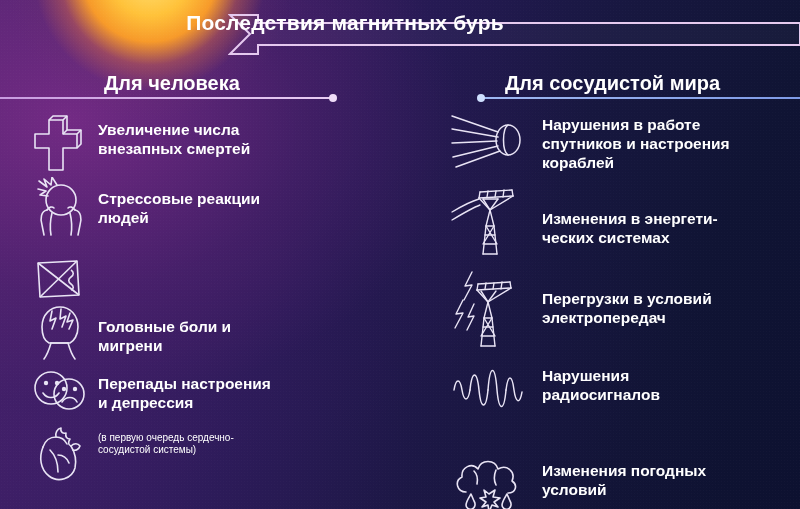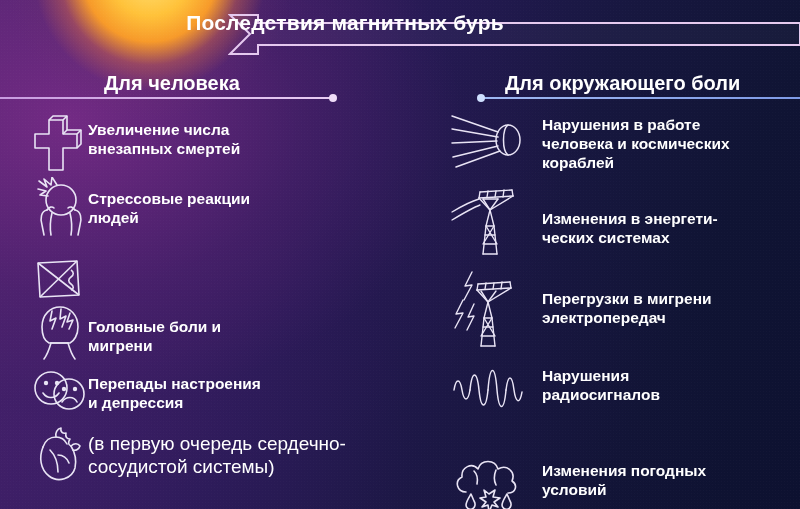--- a/index.html
+++ b/index.html
@@ -48,46 +48,46 @@
     position:absolute;top:-3px;width:8px;height:8px;border-radius:50%;
   }
   .rule.left .dot{right:-1px;background:#f0ddf8;}
   .rule.right .dot{left:-1px;background:#cfe0ff;}
 
   
   .item{position:absolute;display:flex;align-items:flex-start;}
   .ico{flex:0 0 auto;display:block;}
   .ico svg{display:block;}
   .txt{color:#ffffff;font-size:15.5px;font-weight:bold;line-height:1.22;}
-  .txt .sub{font-weight:normal;font-size:19px;display:block;}
+  .txt .sub{font-weight:normal;font-size:10px;display:block;}
 
   .col-left .item{left:30px;}
   .col-right .item{left:450px;}
 
-  .gap-l{margin-left:0;}
+  .gap-l{margin-left:10px;}
   .gap-r{margin-left:16px;}
 </style>
 </head>
 <body>
 
 <div id="poster">
 
   <div class="ribbon">
     <svg width="572" height="46" viewBox="0 0 572 46" fill="none">
       <path d="M2 4 L30 4 L30 12 L572 12 L572 34 L30 34 L30 43 L2 43 L22 23 Z" fill="rgba(255,255,255,0.03)" stroke="#e5c9ef" stroke-width="2" stroke-linejoin="miter"></path>
     </svg>
   </div>
   <div class="ribbon-title">Последствия магнитных бурь</div>
 
   <div class="col-head left">Для человека</div>
   <div class="rule left">
     <span class="dot"></span>
   </div>
 
-  <div class="col-head right">Для окружающего боли</div>
+  <div class="col-head right">Для сосудистой мира</div>
   <div class="rule right">
     <span class="dot"></span>
   </div>
 
   <div class="col-left">
 
     <div class="item" style="top:112px;">
       <span class="ico">
         <svg width="58" height="62" viewBox="0 0 58 62" fill="none" stroke="#e9e4f5" stroke-width="1.6" stroke-linejoin="round">
           <path d="M19 8 L33 8 L33 22 L47 22 L47 36 L33 36 L33 58 L19 58 L19 36 L5 36 L5 22 L19 22 Z"></path>
@@ -189,21 +189,21 @@
           <ellipse cx="58" cy="30" rx="12" ry="15"></ellipse>
           <path d="M58 15 C52 19 52 41 58 45"></path>
           <path d="M2 6 L48 22"></path>
           <path d="M2 19 L48 27"></path>
           <path d="M2 33 L47 31"></path>
           <path d="M3 47 L48 36"></path>
           <path d="M6 57 L50 41"></path>
         </svg>
       </span>
       <span class="txt gap-r" style="white-space:pre-line;padding-top:6px;">Нарушения в работе
-человека и космических
+спутников и настроения
 кораблей</span>
     </div>
 
     <div class="item" style="top:186px;">
       <span class="ico">
         <svg width="76" height="72" viewBox="0 0 76 72" fill="none" stroke="#e9e4f5" stroke-width="1.4" stroke-linecap="round" stroke-linejoin="round">
           <path d="M30 6 L62 4"></path>
           <path d="M29 12 L63 10"></path>
           <path d="M30 6 L29 12 M38 5 L37 11 M46 5 L45 11 M54 4 L53 11 M62 4 L63 10"></path>
           <path d="M2 26 C12 20 22 15 29 13"></path>
@@ -235,21 +235,21 @@
           <path d="M34 48 L31 76 M42 48 L45 76"></path>
           <path d="M34 48 L45 66 M42 48 L31 66"></path>
           <path d="M32 66 L44 66"></path>
           <path d="M33 57 L43 57"></path>
           <path d="M31 76 L45 76"></path>
           <path d="M22 2 L15 16 L22 15 L14 30"></path>
           <path d="M13 30 L6 44 L13 43 L5 58"></path>
           <path d="M24 34 L18 47 L24 46 L17 60"></path>
         </svg>
       </span>
-      <span class="txt gap-r" style="white-space:pre-line;padding-top:20px;">Перегрузки в мигрени
+      <span class="txt gap-r" style="white-space:pre-line;padding-top:20px;">Перегрузки в условий
 электропередач</span>
     </div>
 
     <div class="item" style="top:360px;justify-content:space-between;">
       <span class="ico">
         <svg width="76" height="56" viewBox="0 0 76 56" fill="none" stroke="#e9e4f5" stroke-width="1.5" stroke-linecap="round">
           <path d="M4 30 C6 18 10 18 12 30 C14 42 18 42 20 30"></path>
           <path d="M20 30 C22 10 27 10 29 30 C31 50 36 50 38 30"></path>
           <path d="M38 30 C40 4 45 4 47 30 C49 52 54 52 56 30"></path>
           <path d="M56 30 C58 14 62 14 64 30 C66 44 70 44 72 32"></path>

